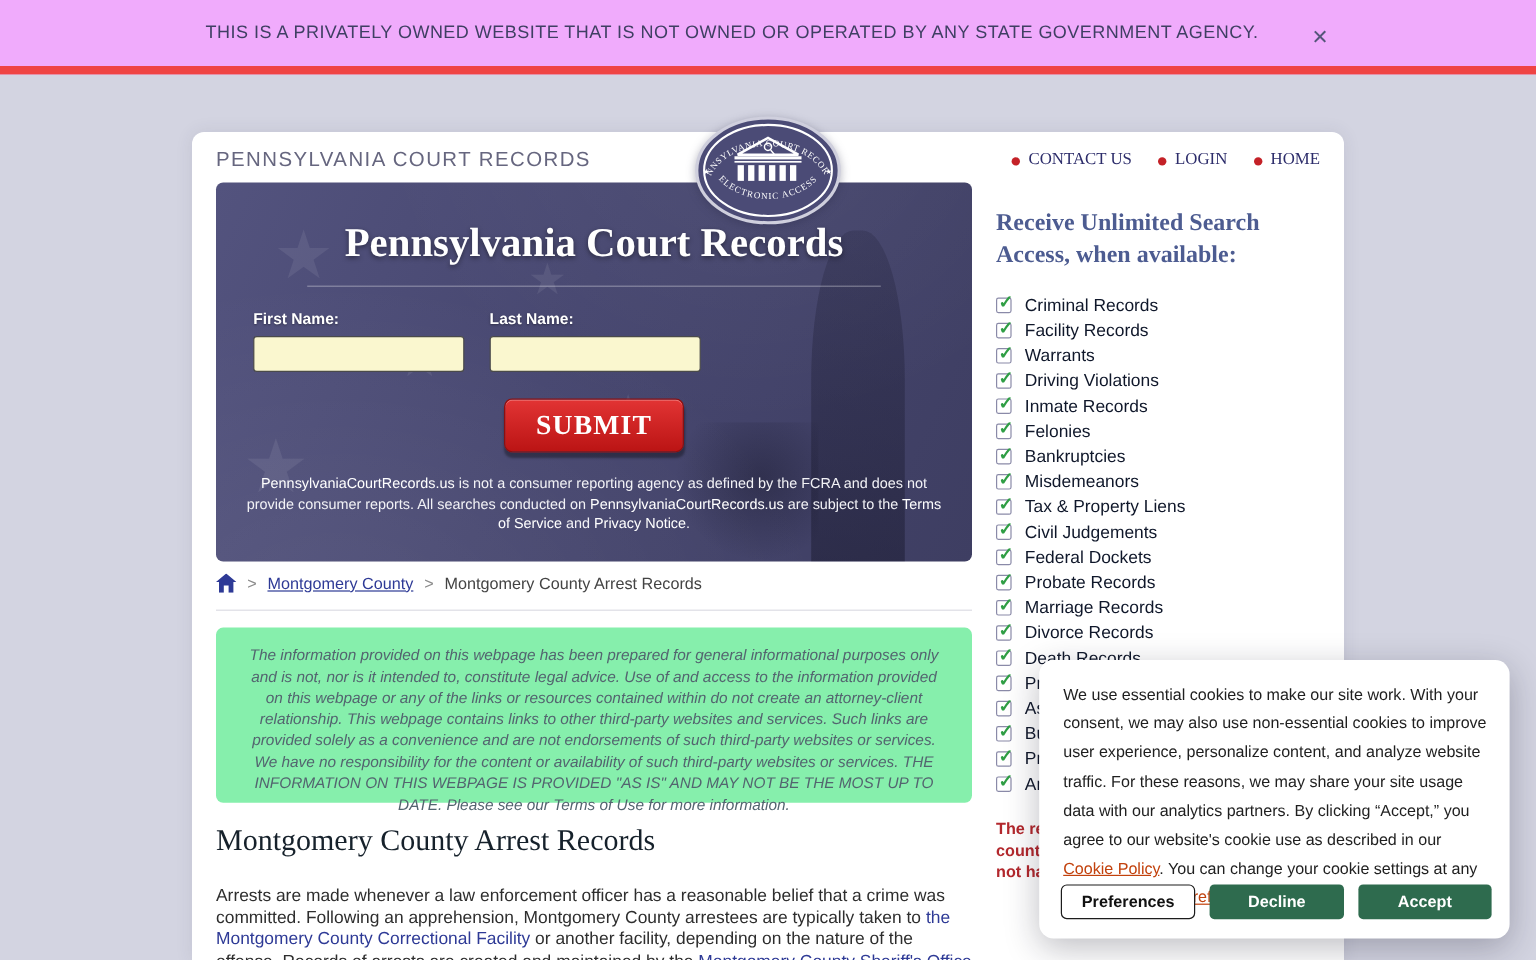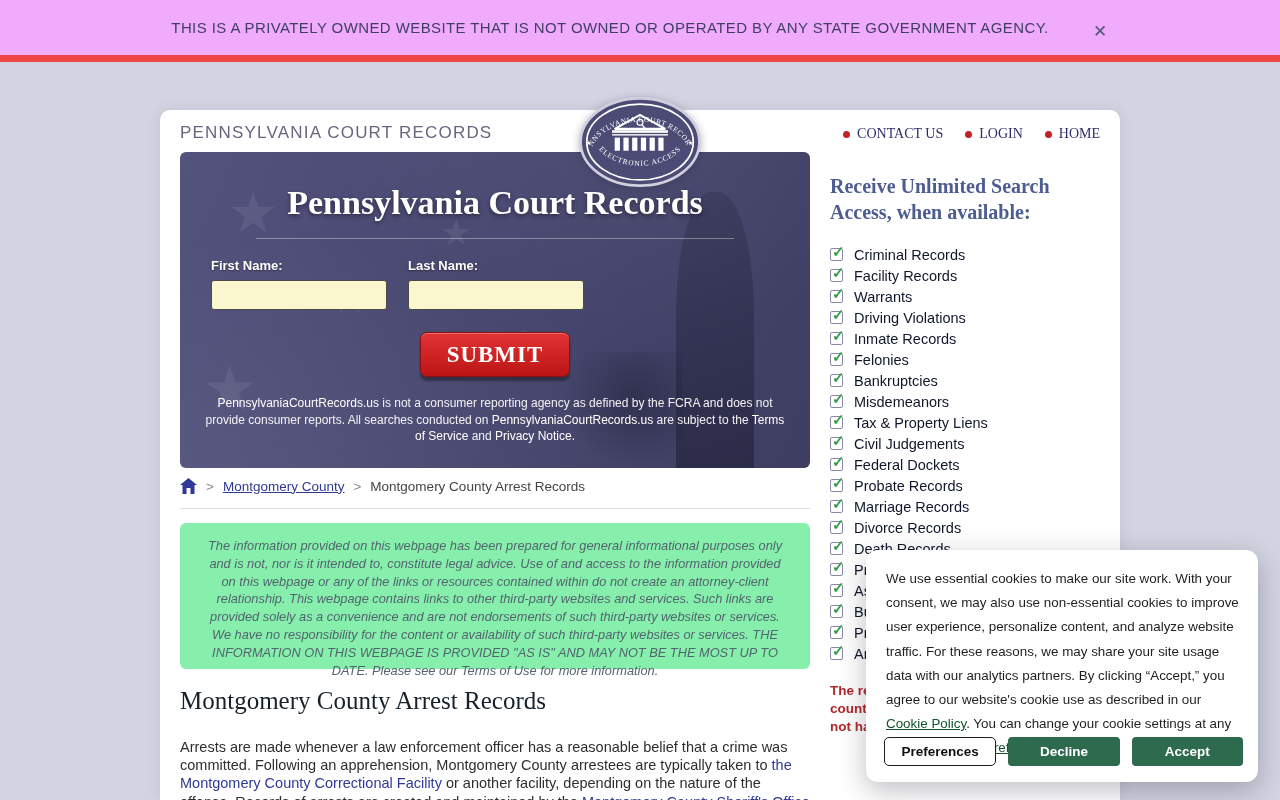--- a/index.html
+++ b/index.html
@@ -94,21 +94,21 @@
   .cbx i { position:absolute; left:1px; top:-6px; font-style:normal; color:#2f9e44; font-size:15px; font-weight:bold; }
   .check-label { font-size:14.5px; color:#0f172a; white-space:nowrap; }
   .sidebar-alert { position:absolute; left:0; top:572px; font-size:13.5px; font-weight:bold; color:#b3282d;
     line-height:18px; }
 
   
   .cookie-dialog { position:absolute; left:866px; top:550px; width:392px; height:232px; background:#ffffff;
     border-radius:12px; box-shadow:0 8px 28px rgba(20,20,40,.28); z-index:20; }
   .cookie-text { position:absolute; left:20px; right:18px; top:17px; font-size:13.4px; line-height:24.2px;
     color:#1f1f1f; }
-  .cookie-link { color:#14532d; text-decoration:underline; cursor:pointer; }
+  .cookie-link { color:#c2410c; text-decoration:underline; cursor:pointer; }
   .cookie-buttons { position:absolute; left:18px; right:15px; bottom:16px; display:flex; gap:12px; }
   .btn-preferences { width:113px; height:29px; background:#ffffff; border:1.5px solid #1c1c1c; border-radius:5px;
     font-size:13.5px; font-weight:bold; color:#111; cursor:pointer; }
   .btn-green { width:112px; height:29px; background:#2e6b4e; border:none; border-radius:4px;
     font-size:13.5px; font-weight:bold; color:#ffffff; cursor:pointer; }
 </style>
 </head>
 <body>
 
 <div class="page">

